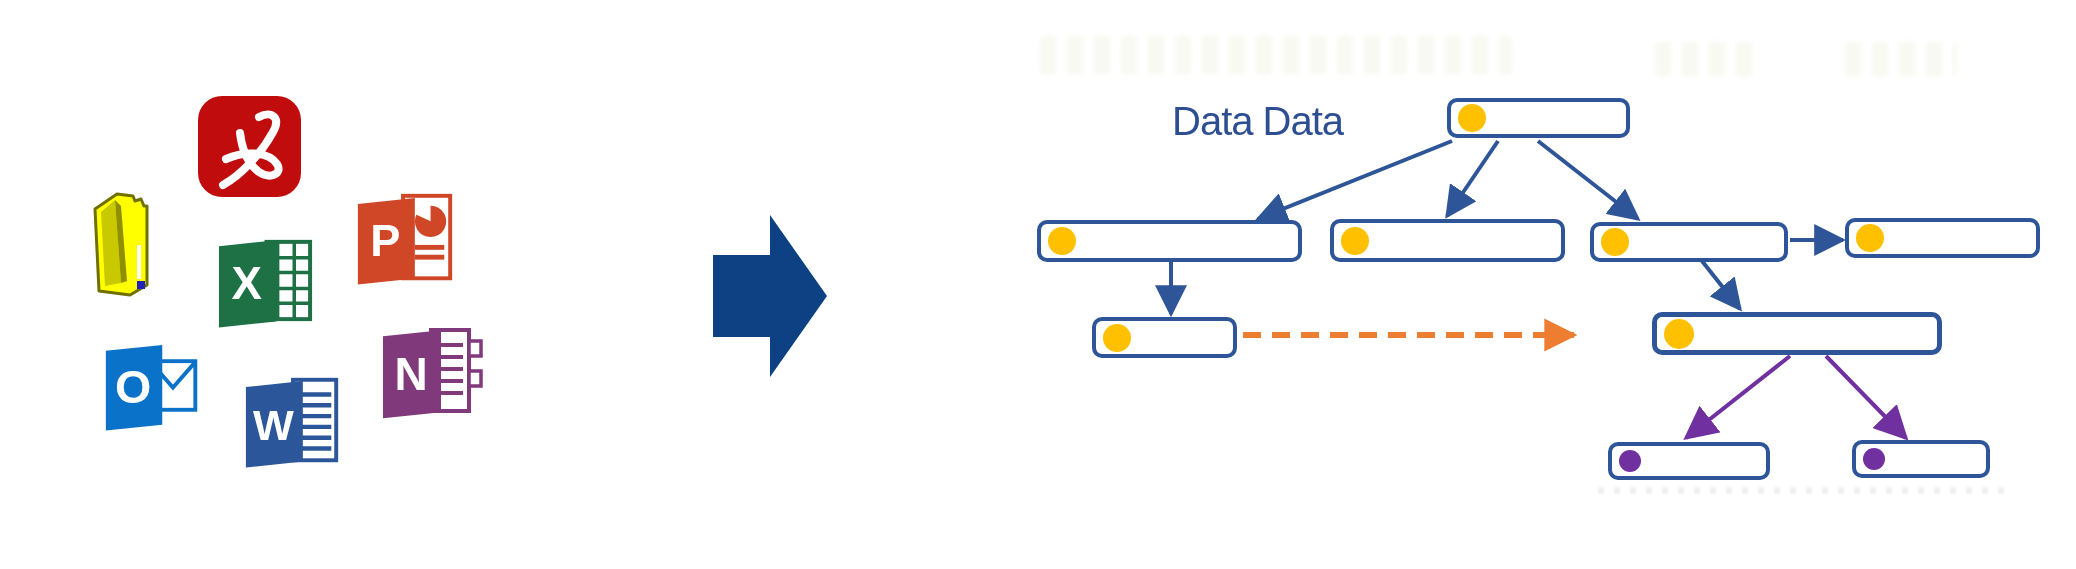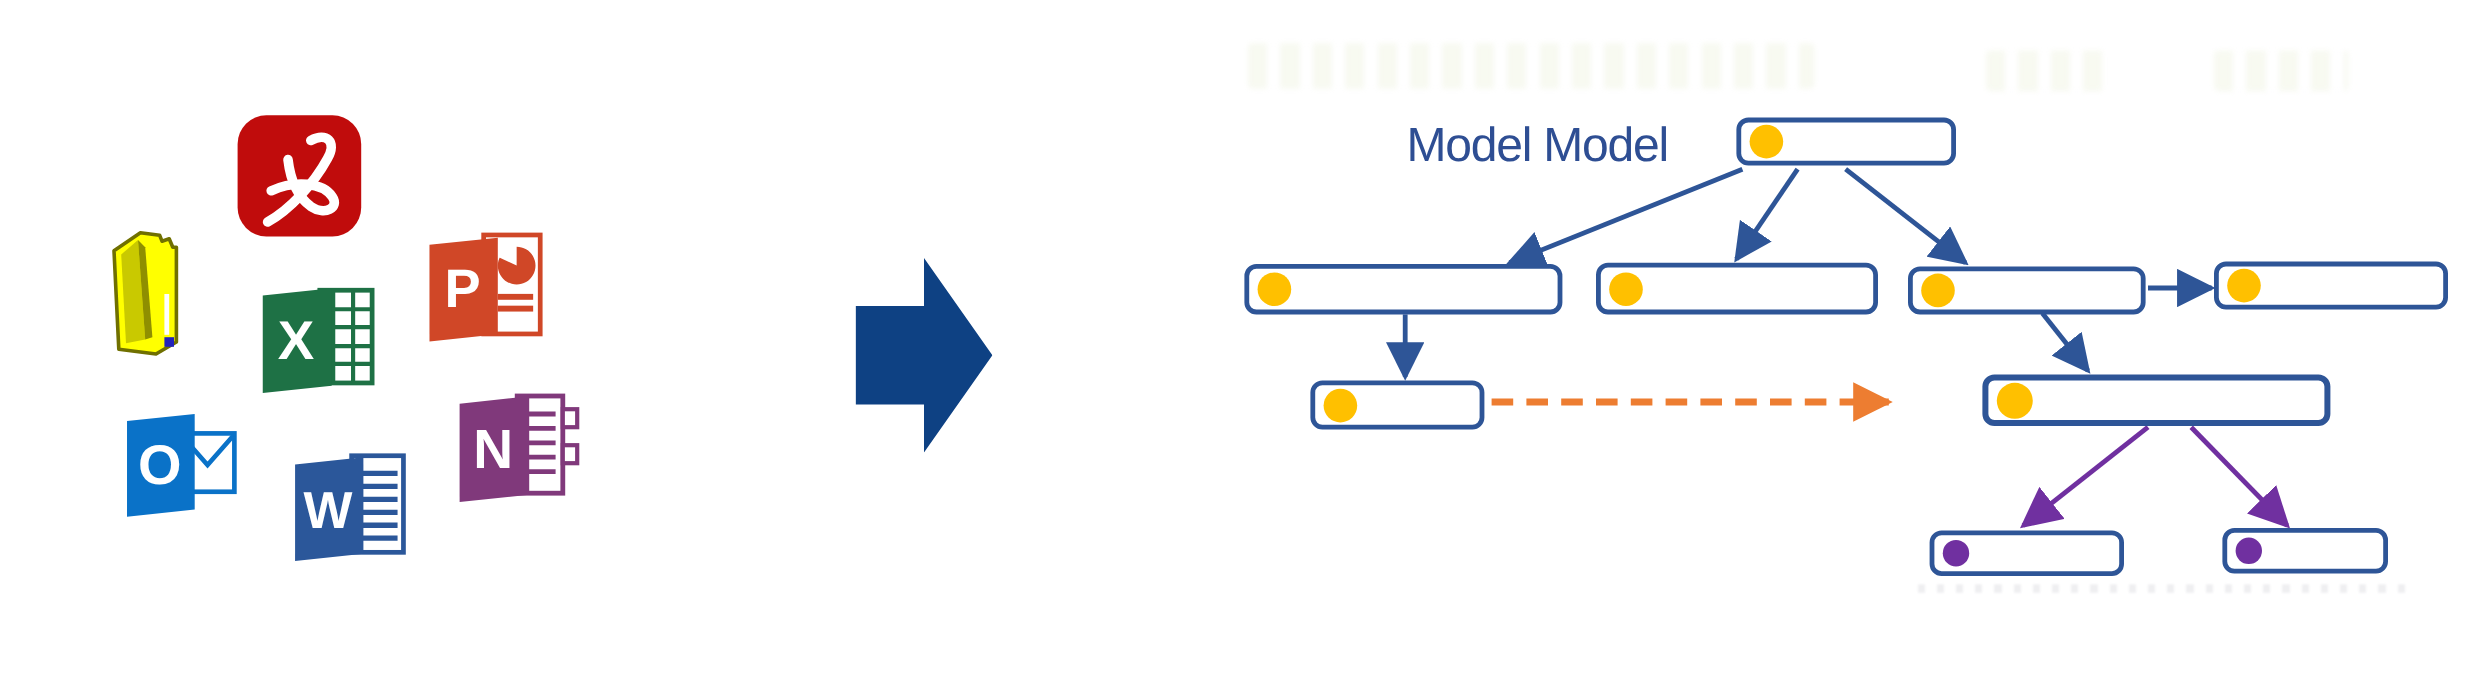--- a/index.html
+++ b/index.html
@@ -149,21 +149,21 @@
   <line x1="1790" y1="240" x2="1843" y2="240" stroke="#2E5597" stroke-width="4" marker-end="url(#mb)"></line>
 
   <line x1="1702" y1="261" x2="1740" y2="309" stroke="#2E5597" stroke-width="4" marker-end="url(#mb)"></line>
 
   <line x1="1243" y1="335" x2="1574" y2="335" stroke="#ED7D31" stroke-width="6" stroke-dasharray="18 11" marker-end="url(#mo)"></line>
 
   <line x1="1790" y1="356" x2="1686" y2="438" stroke="#7030A0" stroke-width="4" marker-end="url(#mp)"></line>
   <line x1="1826" y1="356" x2="1906" y2="438" stroke="#7030A0" stroke-width="4" marker-end="url(#mp)"></line>
 </svg>
 
-<div class="diagram-title">Model Model</div>
+<div class="diagram-title">Data Data</div>
 
 <div class="node" style="left:1447px;top:98px;width:183px;height:40px">
   <span class="dot orange"></span>
 </div>
 <div class="node" style="left:1037px;top:220px;width:265px;height:42px">
   <span class="dot orange"></span>
 </div>
 <div class="node" style="left:1330px;top:219px;width:235px;height:43px">
   <span class="dot orange"></span>
 </div>

